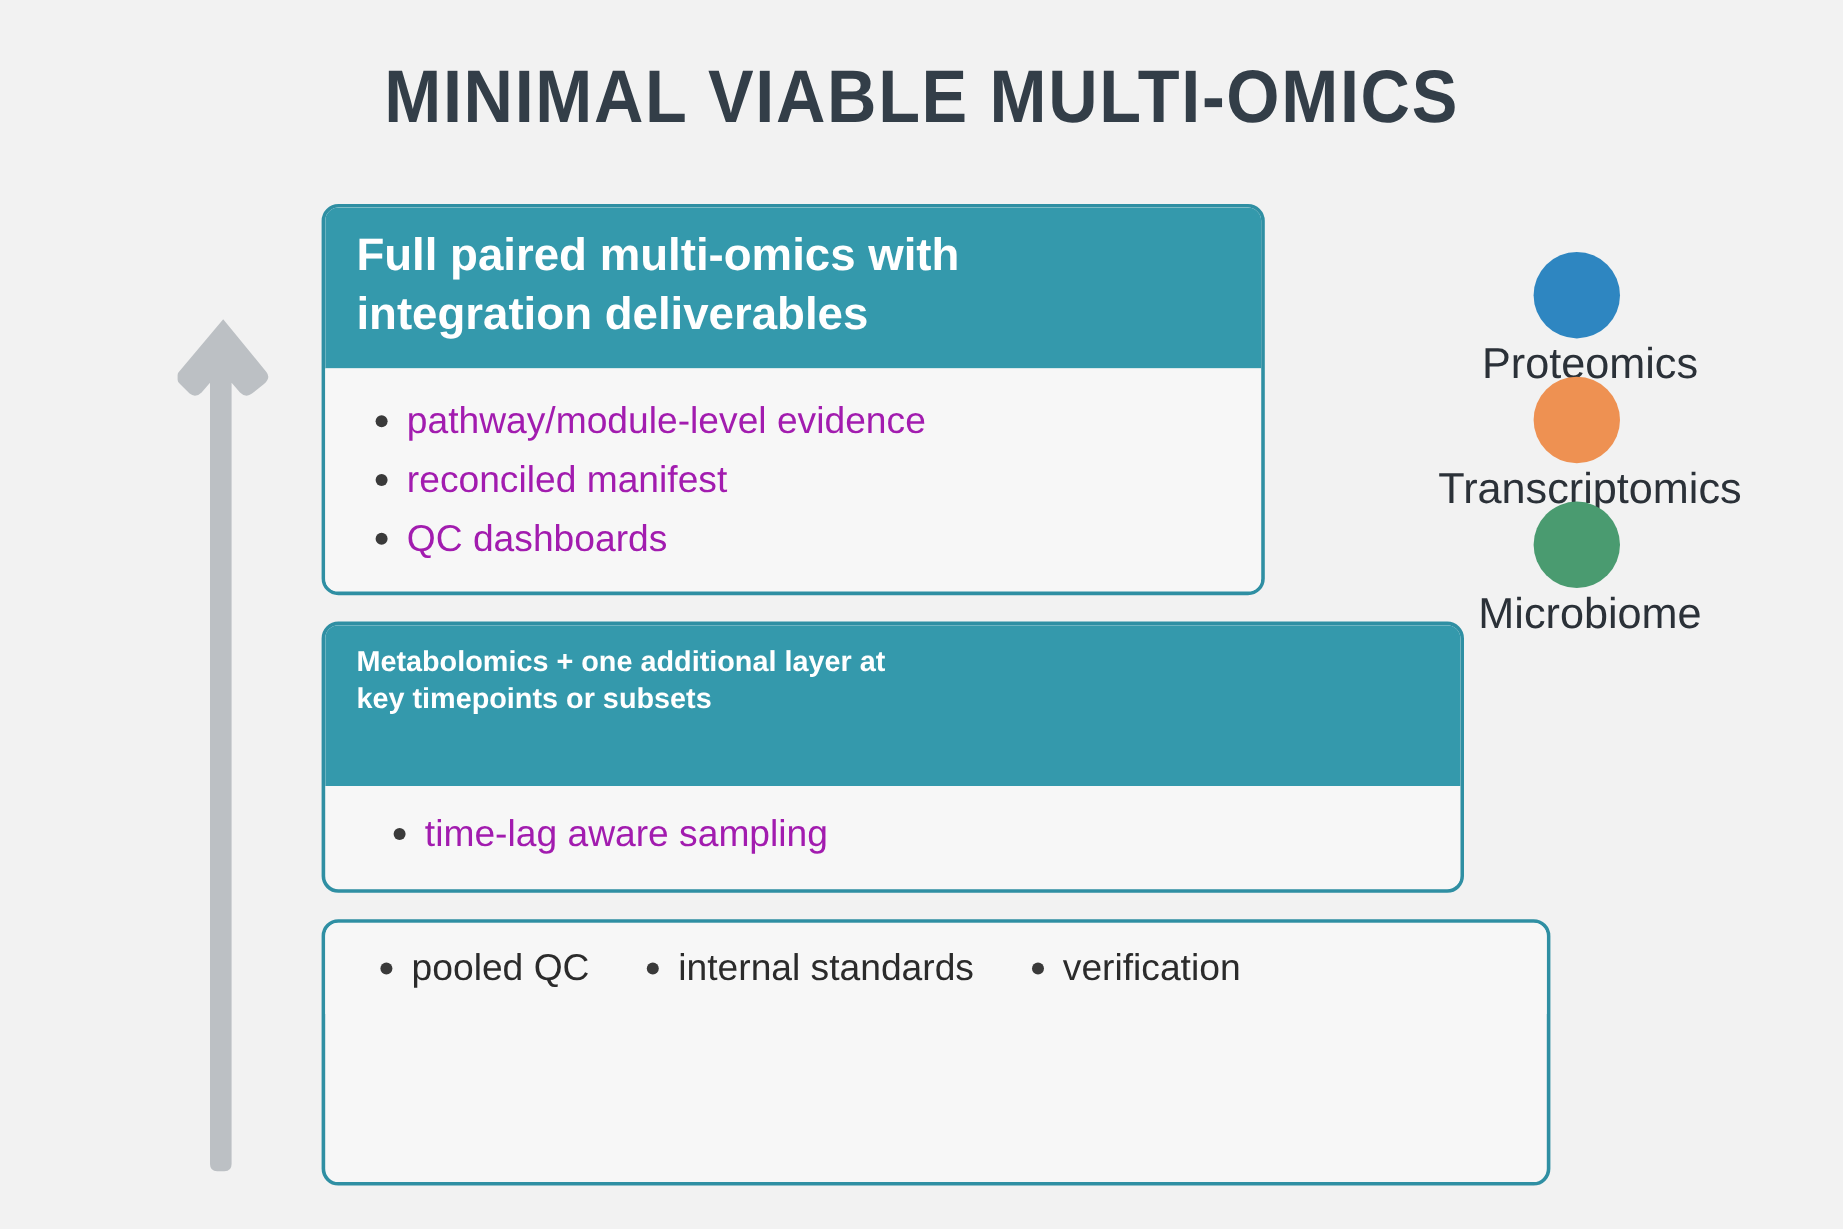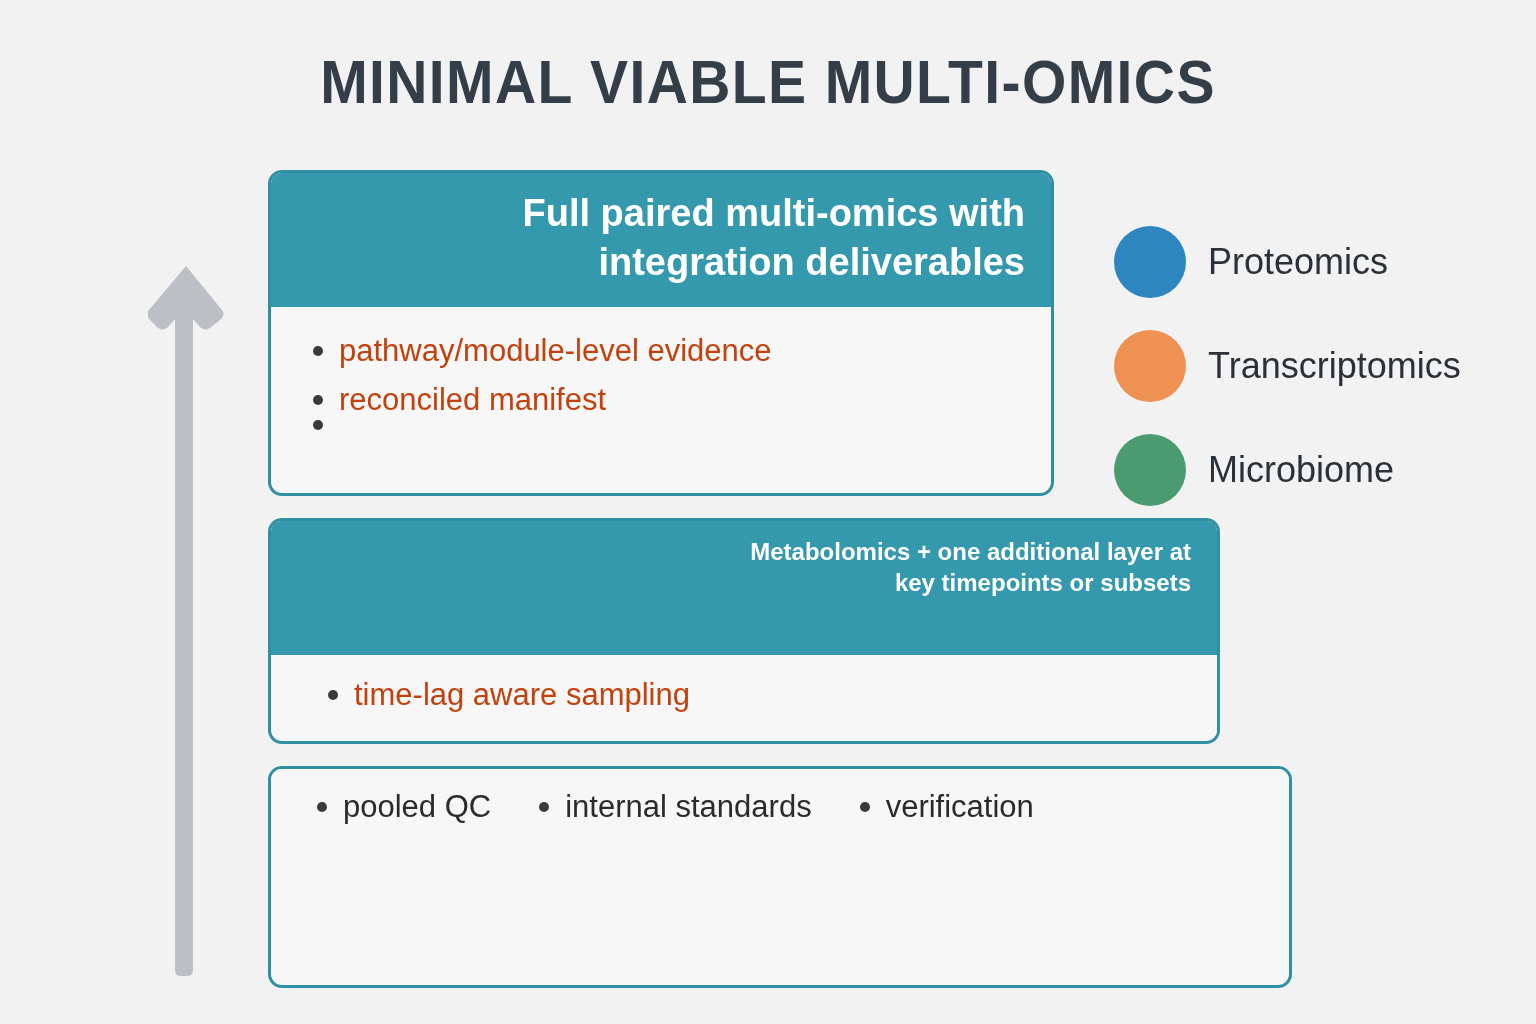--- a/index.html
+++ b/index.html
@@ -52,21 +52,21 @@
     position: absolute;
     box-sizing: border-box;
     border: 3px solid #2f8fa3;
     border-radius: 14px;
     background: #f7f7f7;
     overflow: hidden;
   }
   .card-header {
     background: #3499ac;
     color: #ffffff;
-    text-align: right;
+    text-align: left;
     font-family: "Liberation Sans", sans-serif;
     font-weight: bold;
     font-size: 36px;
     line-height: 1.28;
     padding: 18px 26px 20px 26px;
     box-sizing: border-box;
     transform-origin: center;
   }
   .card-header .hdr-line {
     display: block;
@@ -82,21 +82,21 @@
     list-style: none;
     margin: 0;
     padding: 0;
   }
   ul.bullets li {
     position: relative;
     padding-left: 34px;
     font-family: "Liberation Sans", sans-serif;
     font-size: 31px;
     line-height: 1.58;
-    color: #c2410c;
+    color: #a21caf;
     white-space: nowrap;
   }
   ul.bullets li .dot {
     position: absolute;
     left: 8px;
     top: 50%;
     margin-top: -5px;
     width: 10px;
     height: 10px;
     border-radius: 50%;
@@ -134,20 +134,21 @@
   #legend {
     position: absolute;
     left: 1114px;
     top: 210px;
     width: 400px;
   }
   .legend-row {
     display: flex;
     align-items: center;
     height: 104px;
+    flex-direction: column;
   }
   .legend-swatch {
     width: 72px;
     height: 72px;
     border-radius: 50%;
     flex: 0 0 auto;
   }
   .legend-label {
     margin-left: 22px;
     font-family: "Liberation Sans", sans-serif;
@@ -179,20 +180,21 @@
         <li>
           <span class="dot"></span>
           <span>pathway/module-level evidence</span>
         </li>
         <li>
           <span class="dot"></span>
           <span>reconciled manifest</span>
         </li>
         <li>
           <span class="dot"></span>
+          <span>QC dashboards</span>
         </li>
       </ul>
     </div>
   </div>
 
   <div class="card" style="left:268px; top:518px; width:952px; height:226px;">
     <div class="card-header" style="height:134px; font-size:24px; padding-top:16px;">
       <span class="hdr-line">Metabolomics + one additional layer at</span>
       <span class="hdr-line">key timepoints or subsets</span>
     </div>

